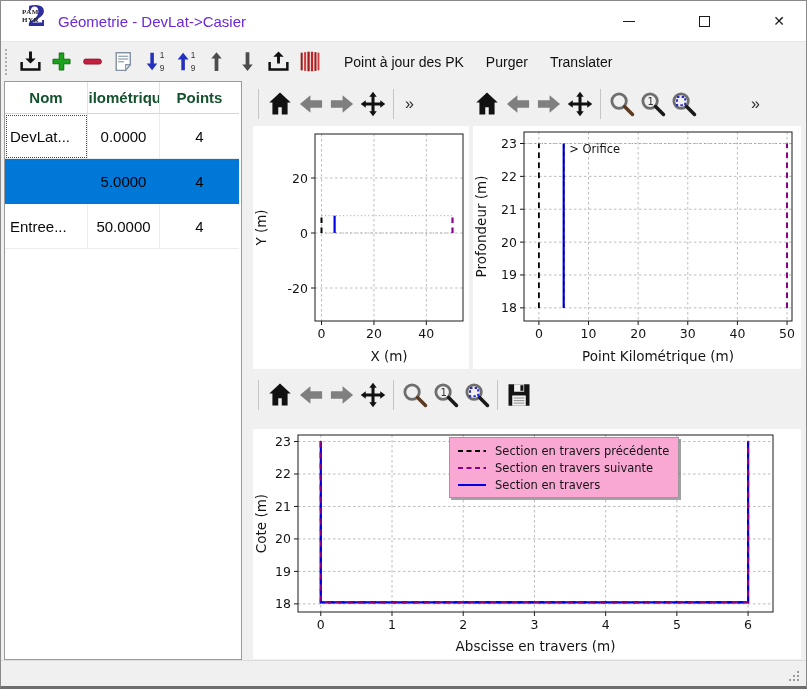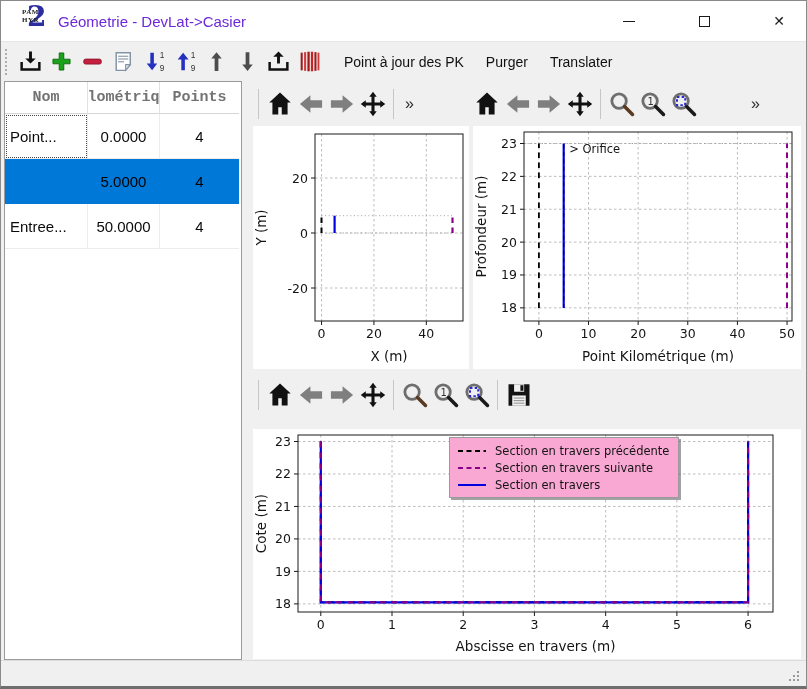--- a/index.html
+++ b/index.html
@@ -24,22 +24,22 @@
            display:flex;align-items:center;border-top:1px solid #e6e6e6;}
   .tb-handle{width:4px;height:26px;border-left:2px dotted #adadad;margin:0 6px 0 4px;}
   .tbtn{width:30px;height:34px;display:flex;align-items:center;justify-content:center;flex:0 0 auto;margin-right:1px;}
   .tbtn svg{width:25px;height:25px;}
   .tbtext{background:transparent;border:none;font-family:"Liberation Sans",sans-serif;
           font-size:14px;color:#101010;padding:0 11px;height:30px;cursor:default;}
   
   .table-panel{position:absolute;left:3px;top:80px;width:238px;height:579px;background:#ffffff;
                border:1px solid #9b9b9b;overflow:hidden;}
   .thead{display:grid;grid-template-columns:83px 72px 79px;height:32px;}
-  .th{display:flex;align-items:center;justify-content:center;font-weight:bold;font-size:15px;color:#737373;
-      border-right:1px solid #e2e2e2;border-bottom:1px solid #d6d6d6;overflow:hidden;font-family:Liberation Mono, monospace;}
+  .th{display:flex;align-items:center;justify-content:center;font-weight:bold;font-size:15px;color:#14532d;
+      border-right:1px solid #e2e2e2;border-bottom:1px solid #d6d6d6;overflow:hidden;}
   .th:last-child{border-right:none;}
   .th span{white-space:nowrap;}
   .trow{display:grid;grid-template-columns:83px 72px 79px;height:45px;}
   .td{display:flex;align-items:center;justify-content:center;font-size:15px;color:#0a0a0a;
       border-right:1px solid #ececec;border-bottom:1px solid #ececec;}
   .td:last-child{border-right:none;}
   .td-name{justify-content:flex-start;padding-left:5px;}
   .trow.selected .td{background:#0078d7;color:#000000;border-color:#0078d7;}
   .focus-cell{outline:1px dotted #444;outline-offset:-2px;}
   
@@ -174,21 +174,21 @@
           <span>Nom</span>
         </div>
       <div class="th">
           <span>Kilométrique</span>
         </div>
       <div class="th">
           <span>Points</span>
         </div>
     </div>
     <div class="trow">
-      <div class="td td-name focus-cell">Point...</div>
+      <div class="td td-name focus-cell">DevLat...</div>
       <div class="td">0.0000</div>
       <div class="td">4</div>
     </div>
     <div class="trow selected">
       <div class="td td-name"></div>
       <div class="td">5.0000</div>
       <div class="td">4</div>
     </div>
     <div class="trow">
       <div class="td td-name">Entree...</div>

